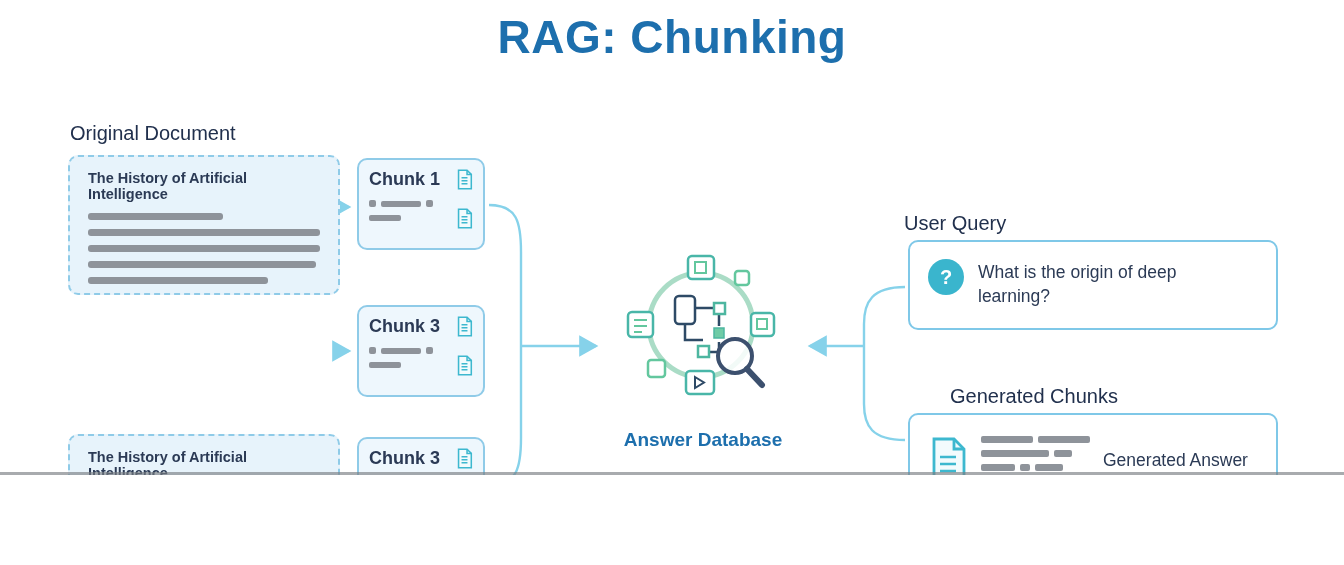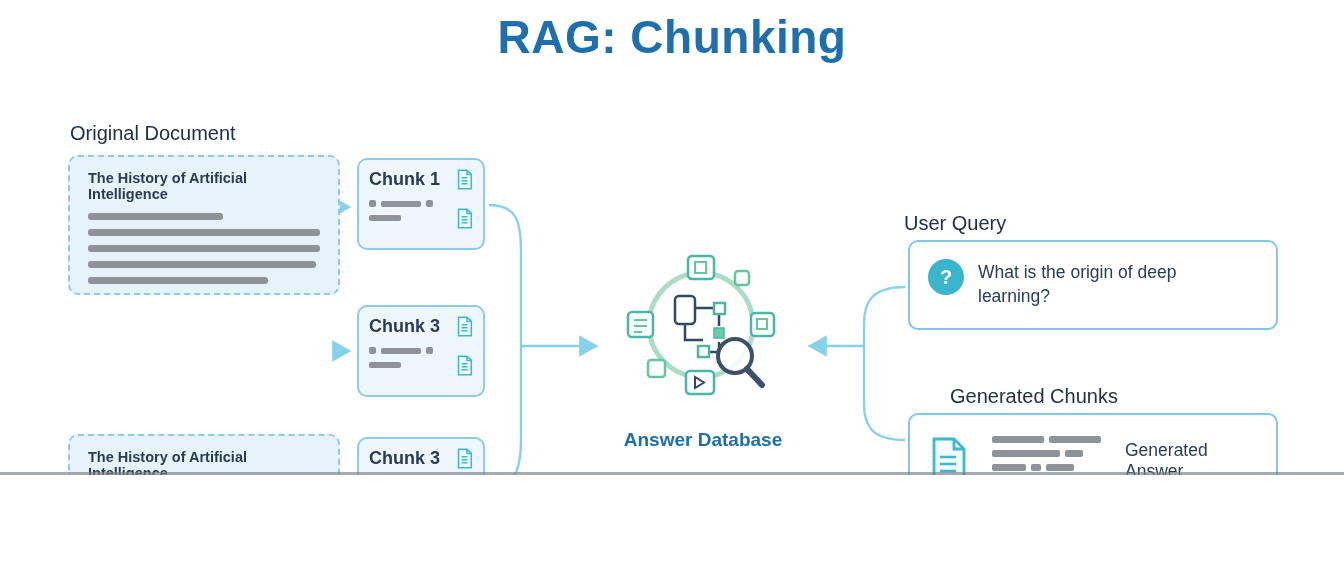--- a/index.html
+++ b/index.html
@@ -35,21 +35,21 @@
     font-size:19px; font-weight:bold; color:#1d6fad; line-height:1.25; }
 
   
   .query-box { position:absolute; left:908px; top:240px; width:370px; height:90px; background:#ffffff;
     border:2px solid #7fc8e8; border-radius:10px; padding:17px 18px; display:flex; gap:14px; align-items:flex-start; }
   .q-circle { width:36px; height:36px; border-radius:50%; background:#3ab5cd; color:#ffffff;
     font-size:20px; font-weight:bold; display:flex; align-items:center; justify-content:center; flex:0 0 36px; }
   .query-text { font-size:17.5px; color:#2b3a55; line-height:1.35; max-width:255px; padding-top:2px; }
 
   .retrieved-box { position:absolute; left:908px; top:413px; width:370px; height:95px; background:#ffffff;
-    border:2px solid #7fc8e8; border-radius:10px; padding:14px 18px; display:flex; gap:24px; align-items:center; }
+    border:2px solid #7fc8e8; border-radius:10px; padding:14px 18px; display:flex; gap:13px; align-items:center; }
   .big-doc-icon { width:40px; height:48px; flex:0 0 40px; }
   .r-rows .crow { margin-bottom:7px; }
   .answer-text { font-size:17.5px; color:#2b3a55; }
 
   .connector-layer { position:absolute; inset:0; width:1344px; height:565px; pointer-events:none; }
 
   .center-graphic { position:absolute; left:623px; top:250px; width:160px; height:160px; }
 
   .bottom-edge { position:absolute; left:0; bottom:0; width:100%; height:3px; background:#7a7e82; opacity:.65; }
 </style>

